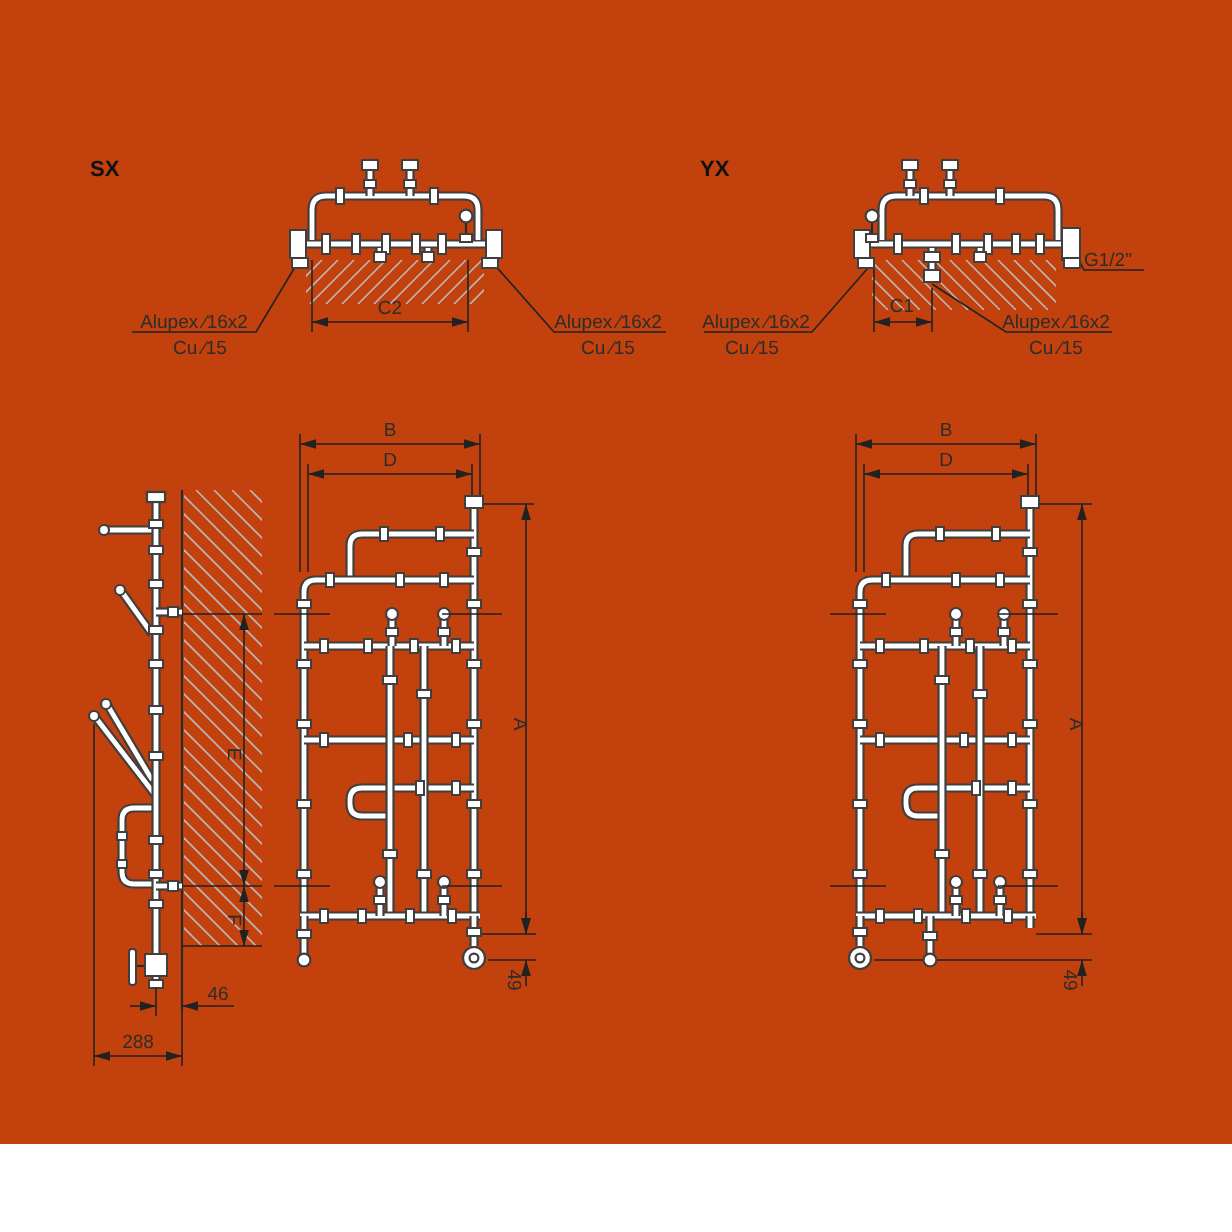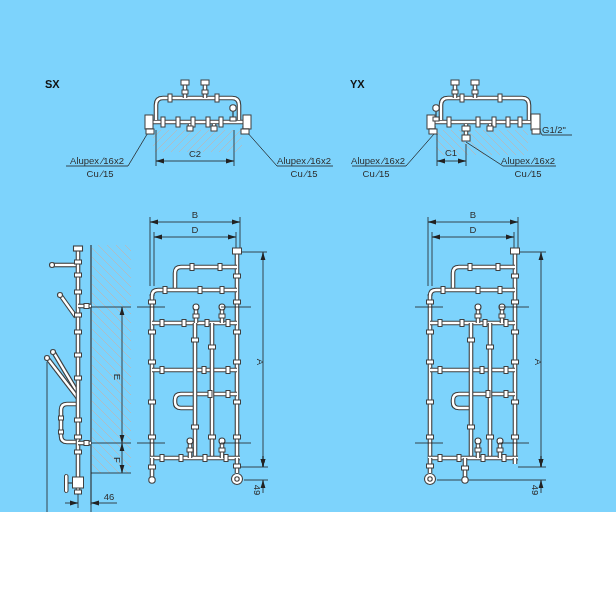--- a/index.html
+++ b/index.html
@@ -1,16 +1,16 @@
 <!DOCTYPE html>
 <html><head>
 <meta charset="utf-8">
 <style>
   html,body{margin:0;padding:0;background:#fff;}
-  .canvas{position:relative;width:616px;height:512px;background:#7dd3fc;overflow:hidden;
+  .canvas{position:relative;width:616px;height:572px;background:#c2410c;overflow:hidden;
           font-family:"Liberation Sans",sans-serif;}
   svg{position:absolute;left:0;top:0;}
   
   .pipe{stroke:#3f3f3f;stroke-width:4.6;fill:none;stroke-linecap:butt;stroke-linejoin:round;}
   .pipe-in{stroke:#ffffff;stroke-width:2.4;fill:none;stroke-linecap:butt;stroke-linejoin:round;}
   .fit{fill:#ffffff;stroke:#3f3f3f;stroke-width:1;}
   .cap{fill:#ffffff;stroke:#3f3f3f;stroke-width:1.1;}
   .dim{stroke:#222222;stroke-width:0.8;fill:none;}
   .thin{stroke:#2a2a2a;stroke-width:1.1;fill:none;}
   .hatchline{stroke:#b9b9b9;stroke-width:0.8;}

